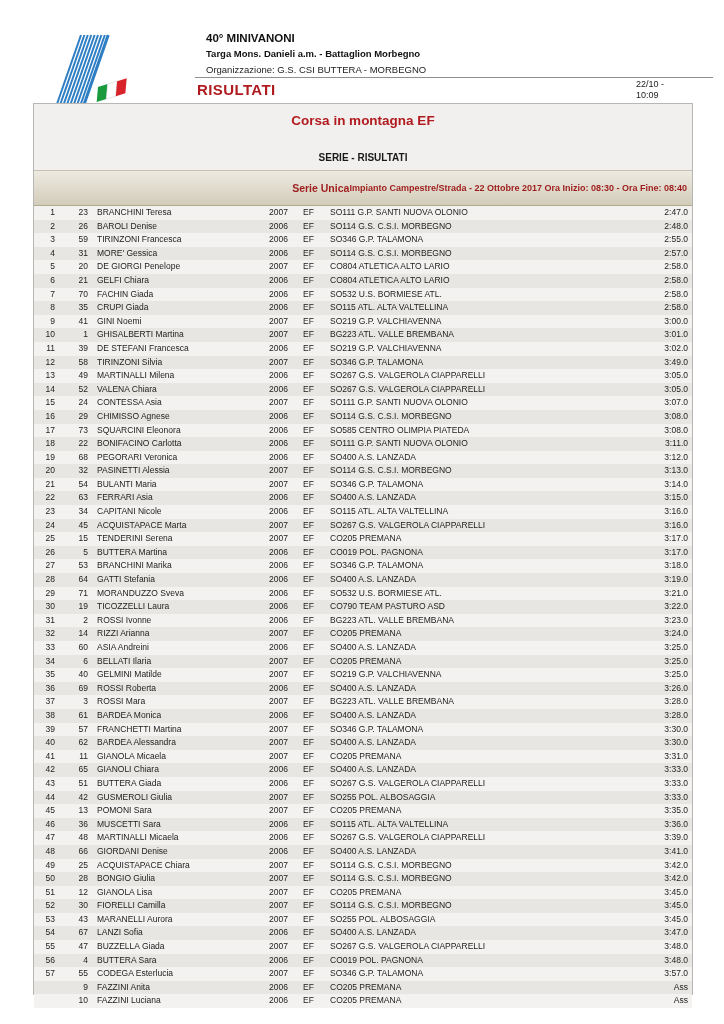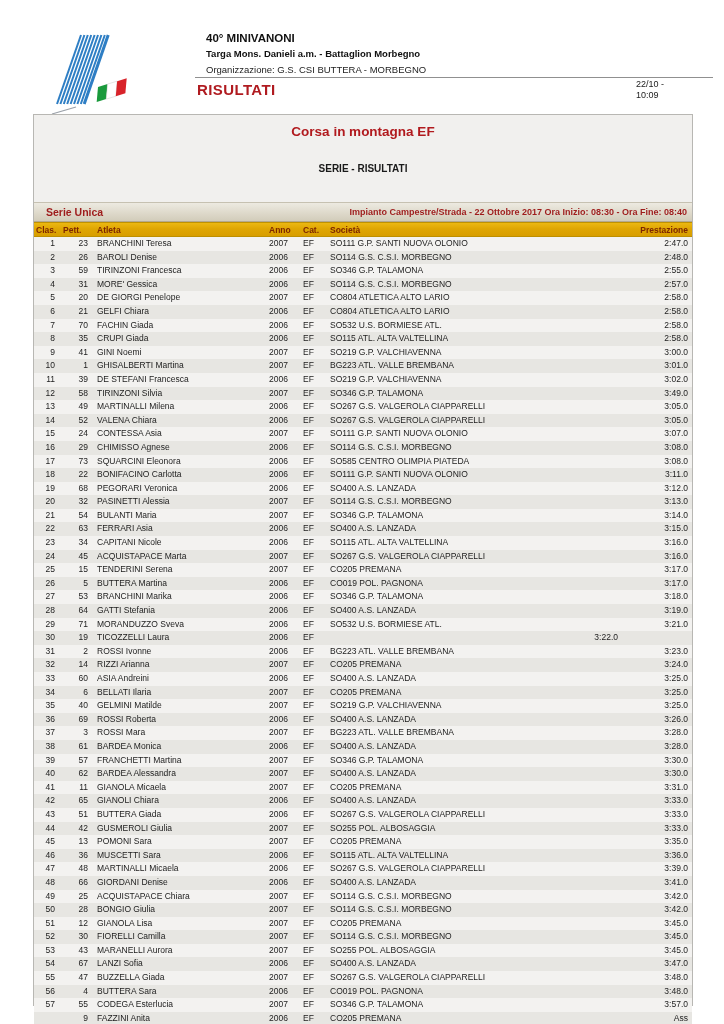--- a/index.html
+++ b/index.html
@@ -15,28 +15,28 @@
   .header-text { position:absolute; left:206px; top:32px; }
   .event-title { font-size:11.5px; font-weight:bold; color:#111; margin-bottom:4px; }
   .event-subtitle { font-size:9.5px; font-weight:bold; color:#111; margin-bottom:5px; }
   .organization { font-size:9.5px; color:#222; }
   .header-rule { position:absolute; left:195px; top:77px; width:518px; height:1px; background:#909090; }
   .results-label { position:absolute; left:197px; top:81px; font-size:15px; font-weight:bold; color:#b01b20; letter-spacing:.4px; }
   .timestamp { position:absolute; left:636px; top:79px; font-size:9px; line-height:10.5px; color:#222; }
 
   
   .panel {
-    position:absolute; left:33px; top:114px; width:660px; height:892px;
+    position:absolute; left:33px; top:103px; width:660px; height:892px;
     background:#f1f0ee; border:1px solid #b8b7b3; box-sizing:border-box;
   }
   .race-title { margin-top:9px; text-align:center; font-size:13.5px; font-weight:bold; color:#b11a1e; }
   .section-title { margin-top:24px; text-align:center; font-size:10px; font-weight:bold; color:#1a1a1a; }
 
   .serie-band {
-    margin-top:28px; height:20px; display:flex; justify-content:space-between; align-items:center;
+    margin-top:7px; height:36px; display:flex; justify-content:flex-end; align-items:center;
     background:linear-gradient(180deg,#edeae1 0%, #ddd8c9 60%, #d2ccba 100%);
     border-top:1px solid #c6c1b1; border-bottom:1px solid #b3a98f; box-sizing:border-box;
   }
   .serie-name { font-size:10.5px; font-weight:bold; color:#9e1c1c; padding-left:12px; }
   .serie-details { font-size:9px; font-weight:bold; color:#9e1c1c; padding-right:5px; }
 
   .grid { display:grid; grid-template-columns:24px 33px 176px 33px 30px 292px 1fr; }
 
   .thead {
     height:15px; line-height:15px; font-size:8.5px; font-weight:bold; color:#7d2600;
@@ -106,29 +106,20 @@
 
   <div class="panel">
     <div class="race-title">Corsa in montagna EF</div>
     <div class="section-title">SERIE - RISULTATI</div>
 
     <div class="serie-band">
       <span class="serie-name">Serie Unica</span>
       <span class="serie-details">Impianto Campestre/Strada - 22 Ottobre 2017 Ora Inizio: 08:30 - Ora Fine: 08:40</span>
     </div>
 
-    <div class="thead grid">
-      <div class="th th-pos">Clas.</div>
-      <div class="th th-bib">Pett.</div>
-      <div class="th th-name">Atleta</div>
-      <div class="th th-year">Anno</div>
-      <div class="th th-cat">Cat.</div>
-      <div class="th th-club">Società</div>
-      <div class="th th-time">Prestazione</div>
-    </div>
 
     <div>
         <div class="trow grid">
           <div class="cell c-pos">1</div>
           <div class="cell c-bib">23</div>
           <div class="cell c-name">BRANCHINI Teresa</div>
           <div class="cell c-year">2007</div>
           <div class="cell c-cat">EF</div>
           <div class="cell c-club">SO111 G.P. SANTI NUOVA OLONIO</div>
           <div class="cell c-time">2:47.0</div>
@@ -384,20 +375,21 @@
           <div class="cell c-cat">EF</div>
           <div class="cell c-club">SO532 U.S. BORMIESE ATL.</div>
           <div class="cell c-time">3:21.0</div>
         </div>
         <div class="trow grid alt">
           <div class="cell c-pos">30</div>
           <div class="cell c-bib">19</div>
           <div class="cell c-name">TICOZZELLI Laura</div>
           <div class="cell c-year">2006</div>
           <div class="cell c-cat">EF</div>
+          <div class="cell c-club">CO790 TEAM PASTURO ASD</div>
           <div class="cell c-time">3:22.0</div>
         </div>
         <div class="trow grid">
           <div class="cell c-pos">31</div>
           <div class="cell c-bib">2</div>
           <div class="cell c-name">ROSSI Ivonne</div>
           <div class="cell c-year">2006</div>
           <div class="cell c-cat">EF</div>
           <div class="cell c-club">BG223 ATL. VALLE BREMBANA</div>
           <div class="cell c-time">3:23.0</div>

